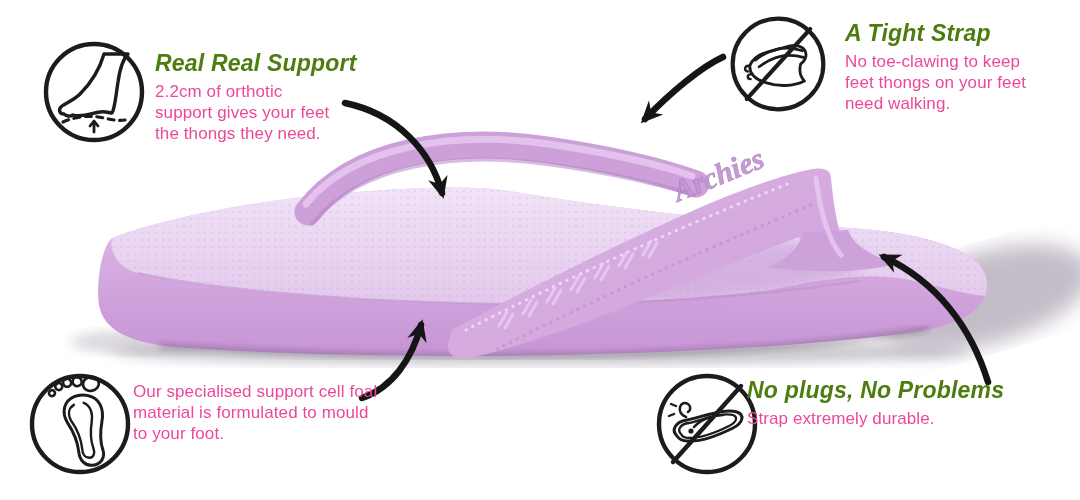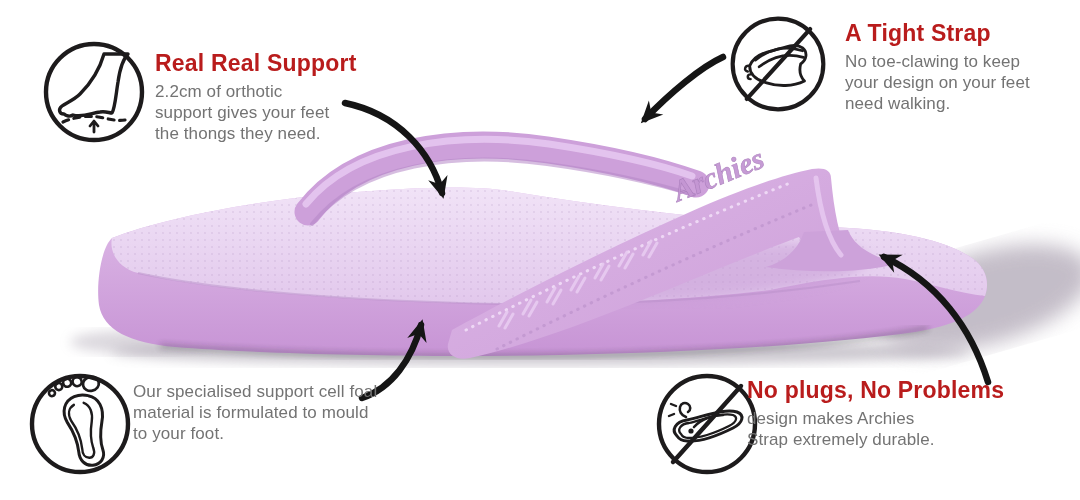--- a/index.html
+++ b/index.html
@@ -4,26 +4,27 @@
 <style>
   html,body{margin:0;padding:0;background:#ffffff;}
   #stage{
     position:relative;width:1080px;height:500px;background:#ffffff;overflow:hidden;
     font-family:"Liberation Sans", sans-serif;
   }
   .abs{position:absolute;}
   .callout-icon{position:absolute;}
   .callout-text{position:absolute;}
   .callout-title{
-    font-weight:700;font-size:23px;line-height:27px;color:#b91c1c;letter-spacing:.2px;
+    font-weight:700;font-size:23px;line-height:27px;color:#4d7c0f;letter-spacing:.2px;
     white-space:nowrap;
+    font-style:italic;
   }
   .callout-body{margin-top:4px;}
   .callout-body .line{
-    font-weight:400;font-size:17px;line-height:21px;color:#737373;letter-spacing:.1px;
+    font-weight:400;font-size:17px;line-height:21px;color:#ec4899;letter-spacing:.1px;
     white-space:nowrap;
   }
   svg{display:block;}
 </style>
 </head>
 <body>
 
 <div id="stage">
 
   <svg class="abs" style="left:0;top:0" width="1080" height="500" viewBox="0 0 1080 500" aria-hidden="true">
@@ -191,21 +192,21 @@
             C32,-12 30,-4 24,0 C22,8 24,14 28,18 C16,24 0,24 -12,20 C-22,17 -30,12 -30,2 Z"></path>
       <path stroke-width="2.6" d="M-30,2 C-35,1 -37,7 -32,8 M-29,11 C-33,11 -33,16 -29,16"></path>
       <path stroke-width="2.8" d="M-24,-4 C-10,-16 8,-20 26,-14 M-20,3 C-6,-8 10,-12 27,-7"></path>
       <path stroke-width="4.4" d="M-33,37 L34,-37"></path>
     </svg>
   </div>
   <div class="callout-text" style="left:845px;top:20px">
     <div class="callout-title">A Tight Strap</div>
     <div class="callout-body">
       <div class="line">No toe-clawing to keep</div>
-      <div class="line">your design on your feet</div>
+      <div class="line">feet thongs on your feet</div>
       <div class="line">need walking.</div>
     </div>
   </div>
 
   <div class="callout-icon" style="left:26px;top:370px">
     <svg width="108" height="108" viewBox="-54 -54 108 108" fill="none" stroke="#1d1b1c" stroke-linecap="round" stroke-linejoin="round">
       <circle r="48" stroke-width="4.4"></circle>
       <g transform="rotate(-12)" stroke-width="3">
         <path d="M14,-26 C24,-22 27,-10 22,2 C18,12 16,22 17,30 C18,38 12,44 4,43
                  C-4,42 -8,35 -7,27 C-6,16 -8,6 -12,-4 C-16,-15 -11,-26 0,-28
@@ -239,18 +240,17 @@
       <path stroke-width="2.6" d="M-13,3 C-6,-5 6,-9 16,-9"></path>
       <path stroke-width="2.6" d="M-21,-7 C-26,-9 -28,-13 -27,-17 C-26,-21 -22,-22 -19,-20
             C-16,-18 -16,-14 -19,-12"></path>
       <path stroke-width="2.4" d="M-38,-8 L-33,-10 M-36,-20 L-31,-18"></path>
       <path stroke-width="4.4" d="M-34,38 L34,-38"></path>
     </svg>
   </div>
   <div class="callout-text" style="left:747px;top:377px">
     <div class="callout-title">No plugs, No Problems</div>
     <div class="callout-body">
-      <div class="line">design makes Archies</div>
       <div class="line">Strap extremely durable.</div>
     </div>
   </div>
 
 </div>
 
 </body></html>

